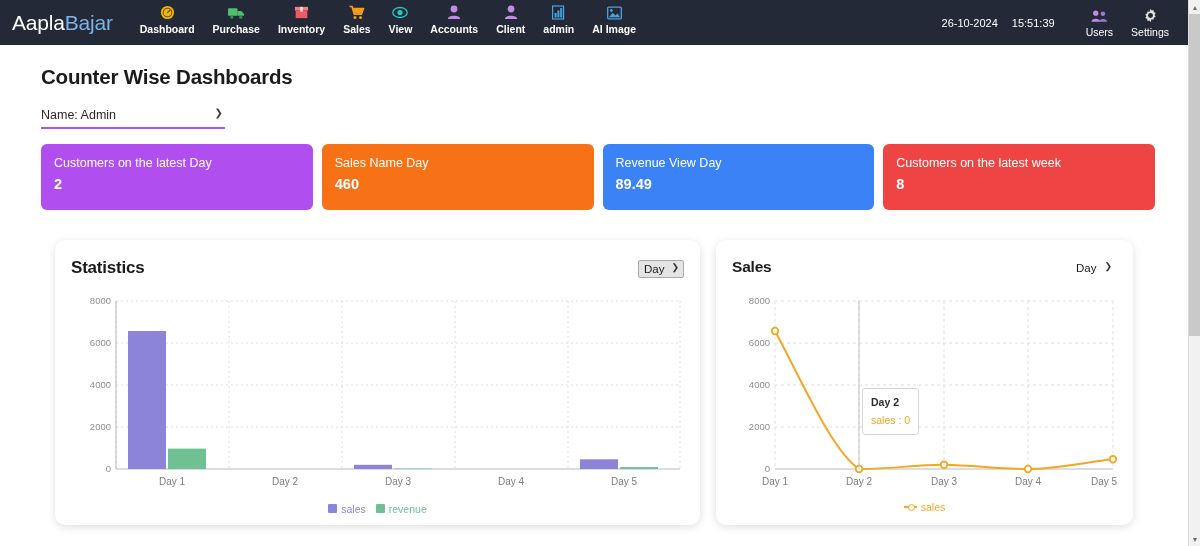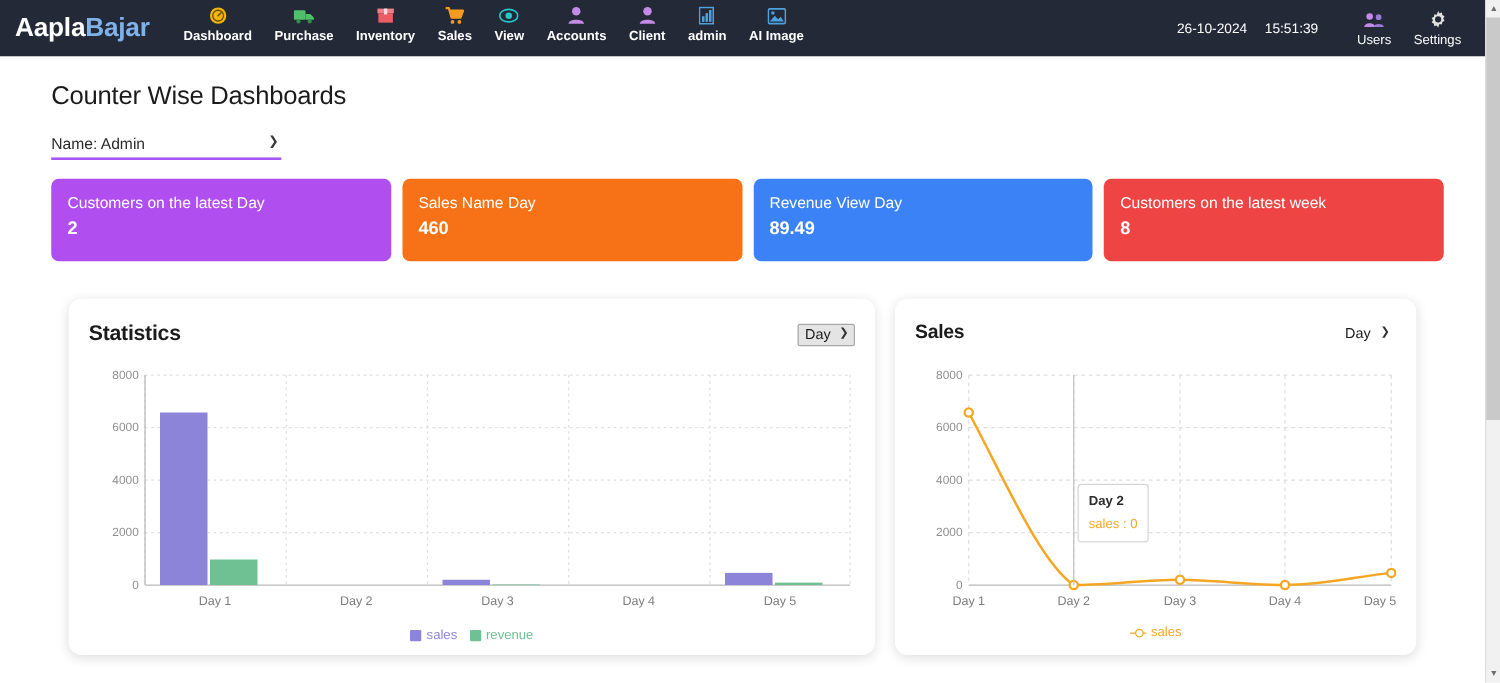--- a/index.html
+++ b/index.html
@@ -13,21 +13,21 @@
 
   
   .navbar {
     position: absolute; top: 0; left: 0;
     width: 1188px; height: 45px;
     background: #242938;
     display: flex; align-items: center;
     color: #ffffff;
   }
   .brand {
-    font-size: 21px; font-weight: bold;
+    font-size: 21px; font-weight: normal;
     margin-left: 12px; margin-right: 18px;
     letter-spacing: -0.2px;
     white-space: nowrap;
   }
   .brand .b2 { color: #7fb2e8; }
 
   .navitems { display: flex; align-items: flex-start; height: 45px; padding-top: 4px; font-weight: bold; }
   .navitem {
     display: flex; flex-direction: column; align-items: center;
     justify-content: flex-start;
@@ -43,21 +43,21 @@
   .nav-right {
     margin-left: auto; display: flex; align-items: center;
     height: 53px; padding-right: 10px;
   }
   .datetime { font-size: 11px; color: #ffffff; margin-right: 22px; white-space: nowrap; }
   .datetime .sep { display: inline-block; width: 14px; }
 
   
   .page { position: absolute; top: 45px; left: 0; width: 1188px; }
   .page-title {
-    font-size: 20.5px; font-weight: normal; color: #1b1b1b;
+    font-size: 20.5px; font-weight: bold; color: #1b1b1b;
     margin: 20px 0 0 41px; letter-spacing: -0.2px;
   }
 
   .name-select-wrap { margin: 16px 0 0 41px; width: 184px; }
   .name-select {
     width: 100%; height: 22px;
     border: none; border-bottom: 1px solid #d6d6d6;
     background: transparent;
     font-family: "Liberation Sans", sans-serif;
     font-size: 12.5px; color: #2a2a2a;

